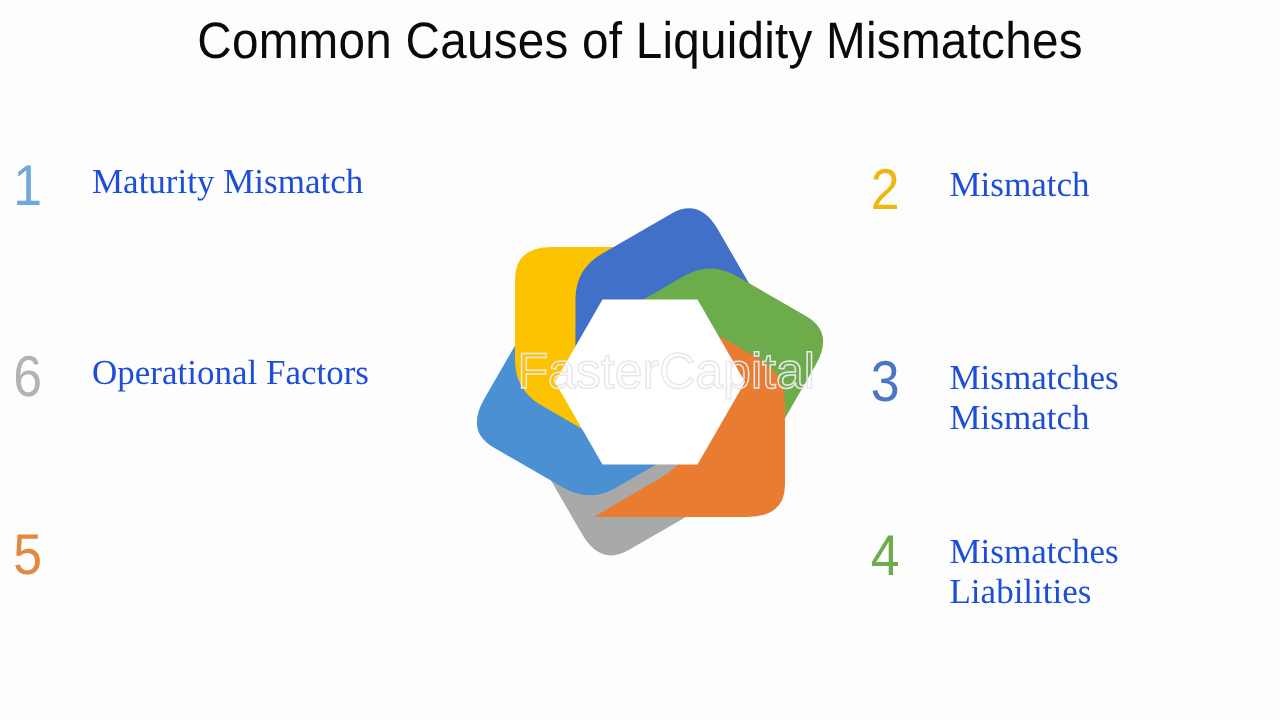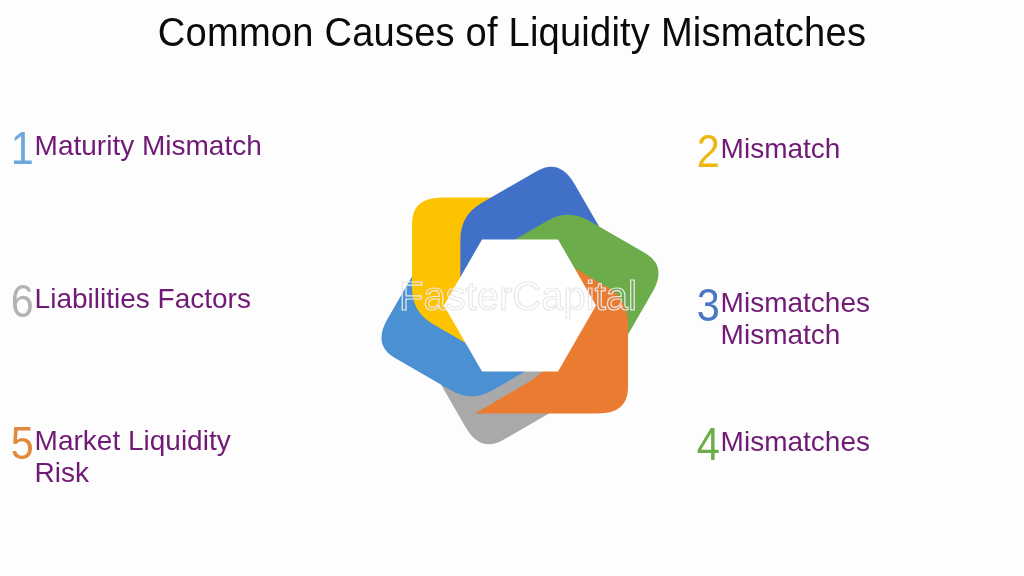--- a/index.html
+++ b/index.html
@@ -51,27 +51,28 @@
     font-size: 46px;
     line-height: 41px;
     font-weight: 400;
     flex: 0 0 auto;
     text-align: right;
     transform: scaleX(0.9);
     transform-origin: 100% 0%;
     padding-right: 1px;
   }
   .item .labels {
-    font-family: Liberation Sans, sans-serif;
+    font-family: Liberation Serif, serif;
     font-size: 28px;
     line-height: 32px;
     font-weight: 400;
-    color: #701a75;
+    color: #1d4ed8;
     flex: 0 0 auto;
     padding-top: 2px;
+    margin-left: 39px;
   }
   .item .labels .ln {
     display: block;
     white-space: nowrap;
   }
 
   .item.left  { left: 8px; }
   .item.right { left: 694px; }
 
   #item-1 { top: 128px; }
@@ -87,21 +88,21 @@
     left: 325px;
     top: 133px;
     width: 390px;
     height: 345px;
   }
   #hex-wrap svg { display: block; }
 
   
   #watermark {
     position: absolute;
-    left: 399px;
+    left: 414px;
     top: 276px;
     width: 280px;
     height: 46px;
     pointer-events: none;
     text-align: center;
   }
   #watermark svg { display: block; }
 </style>
 </head>
 <body>
@@ -219,30 +220,26 @@
   <div class="item left" id="item-1">
     <span class="num" style="color: rgb(111, 168, 220);">1</span>
     <span class="labels">
       <span class="ln">Maturity Mismatch</span>
     </span>
   </div>
 
   <div class="item left" id="item-6">
     <span class="num" style="color: rgb(179, 179, 179);">6</span>
     <span class="labels">
-      <span class="ln">Liabilities Factors</span>
+      <span class="ln">Operational Factors</span>
     </span>
   </div>
 
   <div class="item left" id="item-5">
     <span class="num" style="color: rgb(225, 137, 60);">5</span>
-    <span class="labels">
-      <span class="ln">Market Liquidity</span>
-      <span class="ln">Risk</span>
-    </span>
   </div>
 
   <div class="item right" id="item-2">
     <span class="num" style="color: rgb(237, 183, 17);">2</span>
     <span class="labels">
       <span class="ln">Mismatch</span>
     </span>
   </div>
 
   <div class="item right" id="item-3">
@@ -250,16 +247,17 @@
     <span class="labels">
       <span class="ln">Mismatches</span>
       <span class="ln">Mismatch</span>
     </span>
   </div>
 
   <div class="item right" id="item-4">
     <span class="num" style="color: rgb(108, 172, 75);">4</span>
     <span class="labels">
       <span class="ln">Mismatches</span>
+      <span class="ln">Liabilities</span>
     </span>
   </div>
 
 </div>
 
 </body></html>

